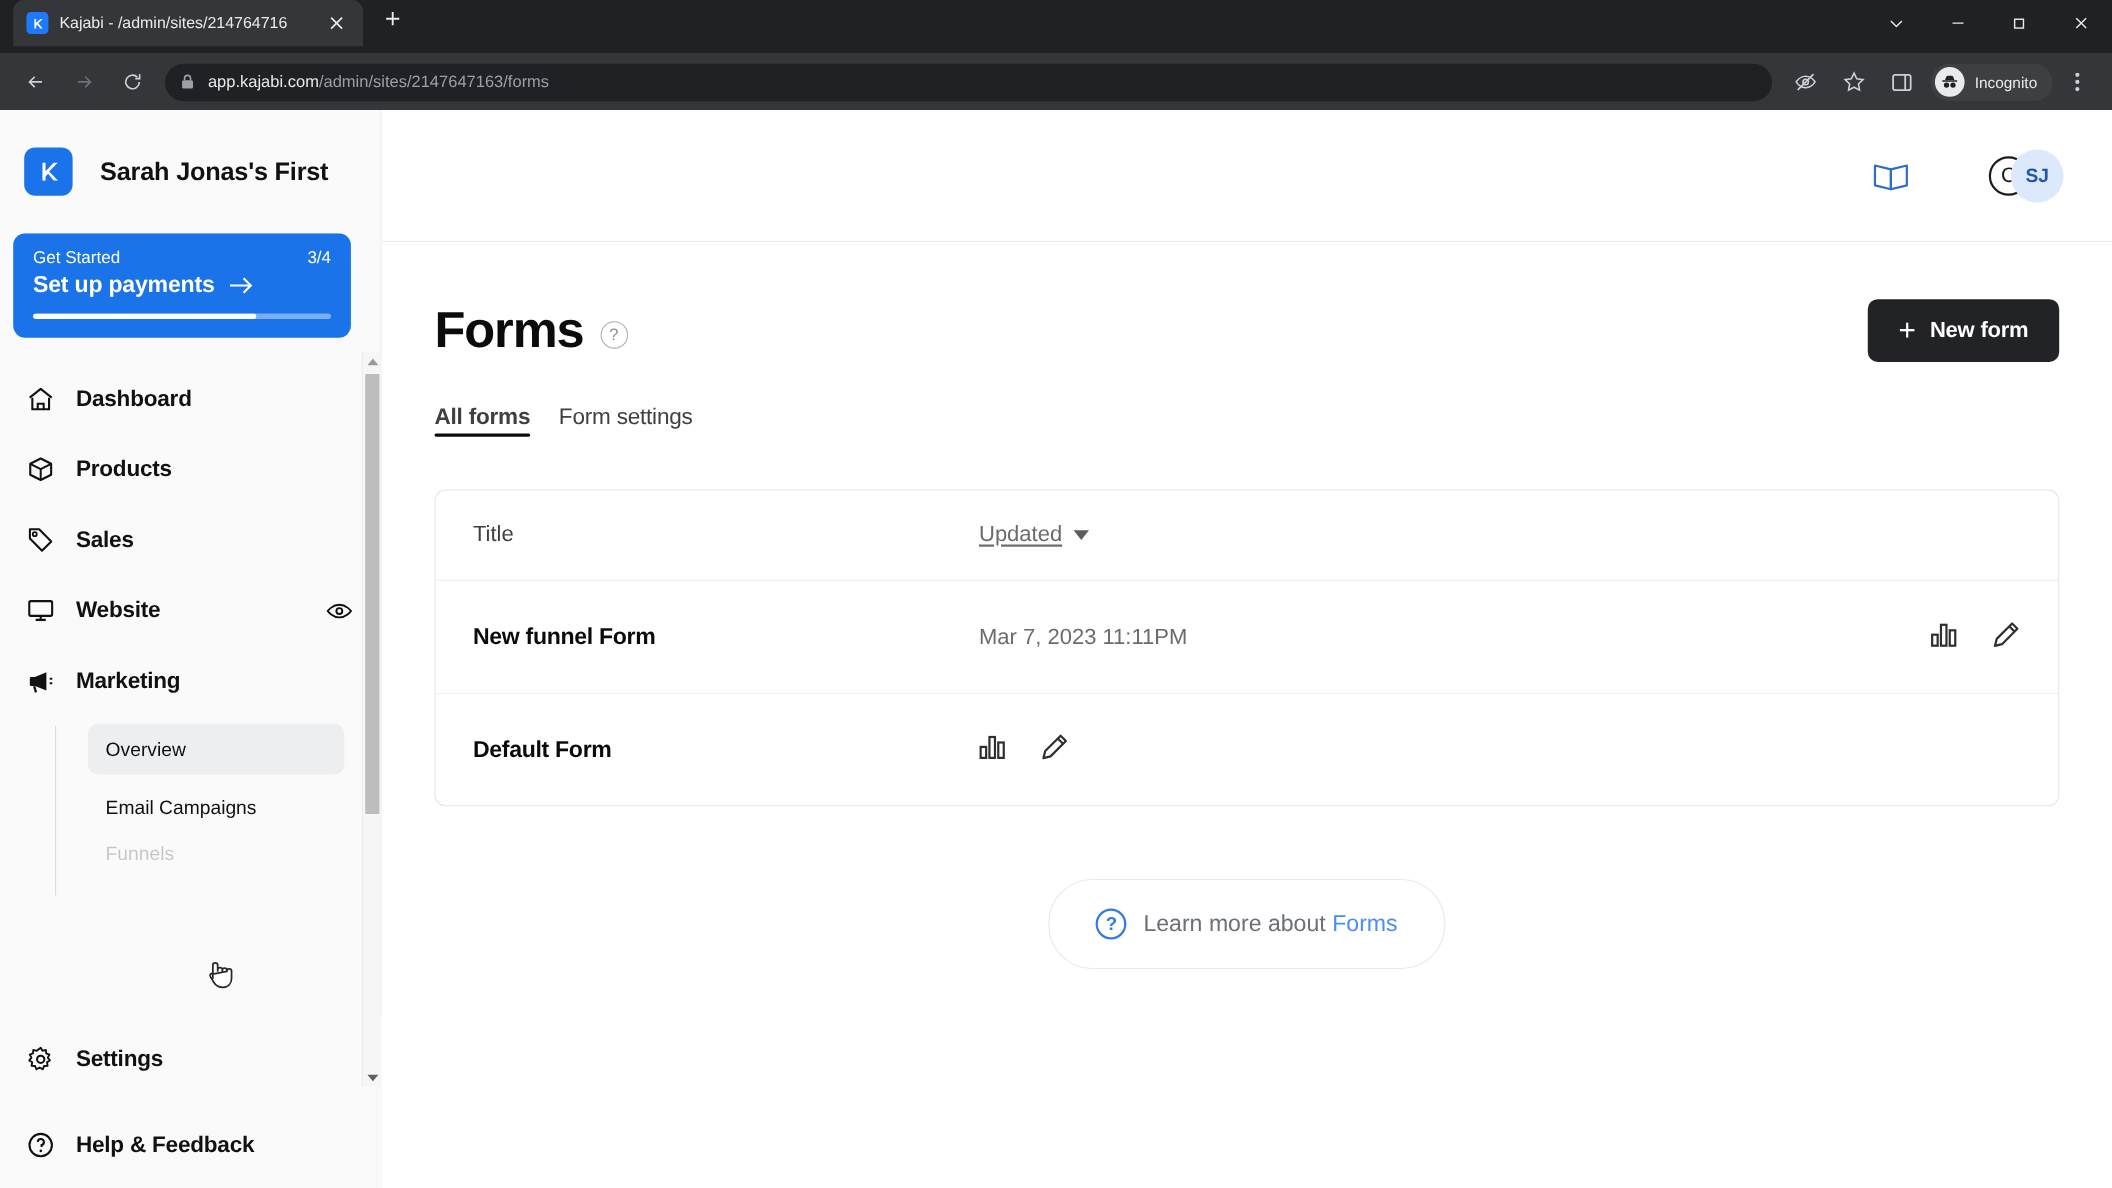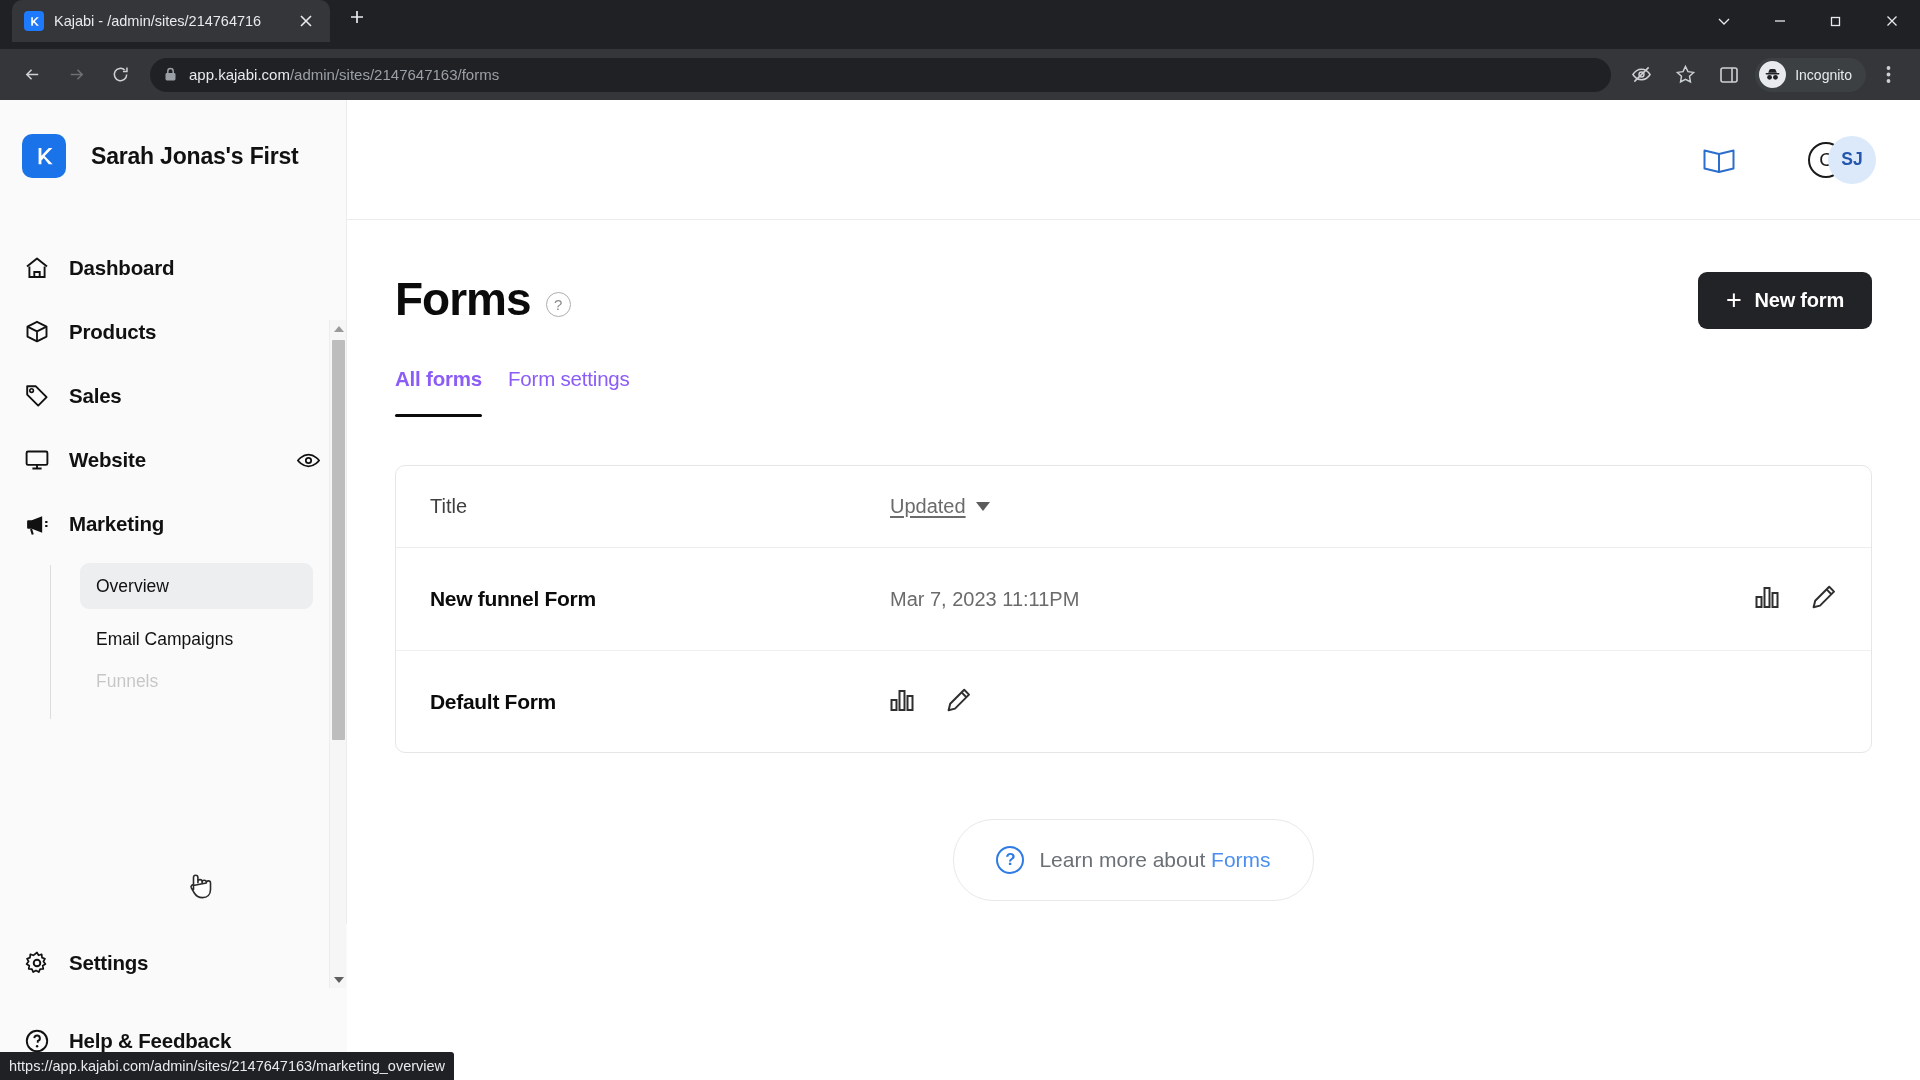--- a/index.html
+++ b/index.html
@@ -220,21 +220,21 @@
   .new-form-btn {
     background: #222326; color: #fff; border: none; border-radius: 9px;
     height: 57px; padding: 0 28px; display: flex; align-items: center;
     font-size: 20px; font-weight: bold; letter-spacing: -0.2px;
     font-family: "Liberation Sans", sans-serif; cursor: pointer;
   }
   .new-form-btn .plus { font-size: 27px; font-weight: 300; margin-right: 13px; line-height: 1; }
 
   .tabs { display: flex; margin-top: 38px; }
   .tab-item {
-    font-size: 20.5px; color: #8b5cf6; padding-bottom: 26px;
+    font-size: 20.5px; color: #404040; padding-bottom: 6px;
     margin-right: 26px; position: relative; letter-spacing: -0.2px;
   }
   .tab-item.active { font-weight: bold; }
   .tab-item.active:after {
     content: ""; position: absolute; left: 0; right: 0; bottom: 0;
     height: 3.5px; background: #0b0b0b; border-radius: 2px;
   }
 
   .card {
     margin-top: 48px; border: 1px solid #e6e6e6; border-radius: 10px;
@@ -404,20 +404,37 @@
       <div class="brand">
         <span class="brand-logo">
           <svg width="26" height="26" viewBox="0 0 24 24">
               <path d="M7 4.5h2.6v7.2l6.8-7.2h3.4l-7.2 7.4L20 19.5h-3.6l-4.6-5.6-2.2 2.2v3.4H7z" fill="#fff"></path>
             </svg>
         </span>
         <span class="brand-name">Sarah Jonas's First</span>
       </div>
 
       <div class="side-scroll">
+        <div class="getstarted" style="margin-top:0">
+          <div class="gs-top">
+            <span>Get Started</span>
+            <span>3/4</span>
+          </div>
+          <div class="gs-title">
+            <span>Set up payments</span>
+            <span class="gs-arrow">
+              <svg width="23" height="17" viewBox="0 0 24 18">
+                  <path d="M1 9h20M14 2l7 7-7 7" stroke="#fff" stroke-width="2" fill="none"></path>
+                </svg>
+            </span>
+          </div>
+          <div class="gs-bar">
+            <div class="gs-bar-fill" id="gs-fill" style="width: 75%;"></div>
+          </div>
+        </div>
 
         <nav class="nav">
           <div class="nav-item">
             <span class="nav-icon">
               <svg width="26" height="26" viewBox="0 0 26 26">
                   <path d="M3 11.5 13 3.5l10 8" stroke="currentColor" stroke-width="1.9" fill="none" stroke-linejoin="round"></path>
                   <path d="M5.4 11.6V22h15.2V11.6" stroke="currentColor" stroke-width="1.9" fill="none"></path>
                   <path d="M10.3 22v-5h5.4v5" stroke="currentColor" stroke-width="1.9" fill="none"></path>
                 </svg>
             </span>
@@ -611,14 +628,13 @@
 
     </main>
 
     <div class="cursor">
       <svg width="30" height="36" viewBox="0 0 30 36">
         <path d="M7.5 22V9.5a2.2 2.2 0 0 1 4.4 0v5.8m0-1.6a2.1 2.1 0 0 1 4.2 0v1.6m0-1a2.1 2.1 0 0 1 4.2 0v1m0-.3a2.1 2.1 0 0 1 4.2 0v6.4c0 5-3.2 8.2-8 8.2-4.2 0-6.4-1.6-8.2-4.6l-3-5.2a2.1 2.1 0 0 1 3.3-2.5z" fill="#fff" stroke="#2b2b2b" stroke-width="1.6" stroke-linejoin="round"></path>
       </svg>
     </div>
   </div>
 
-  <div class="statusbar">https://app.kajabi.com/admin/sites/2147647163/marketing_overview</div>
 </div>
 
 </body></html>

